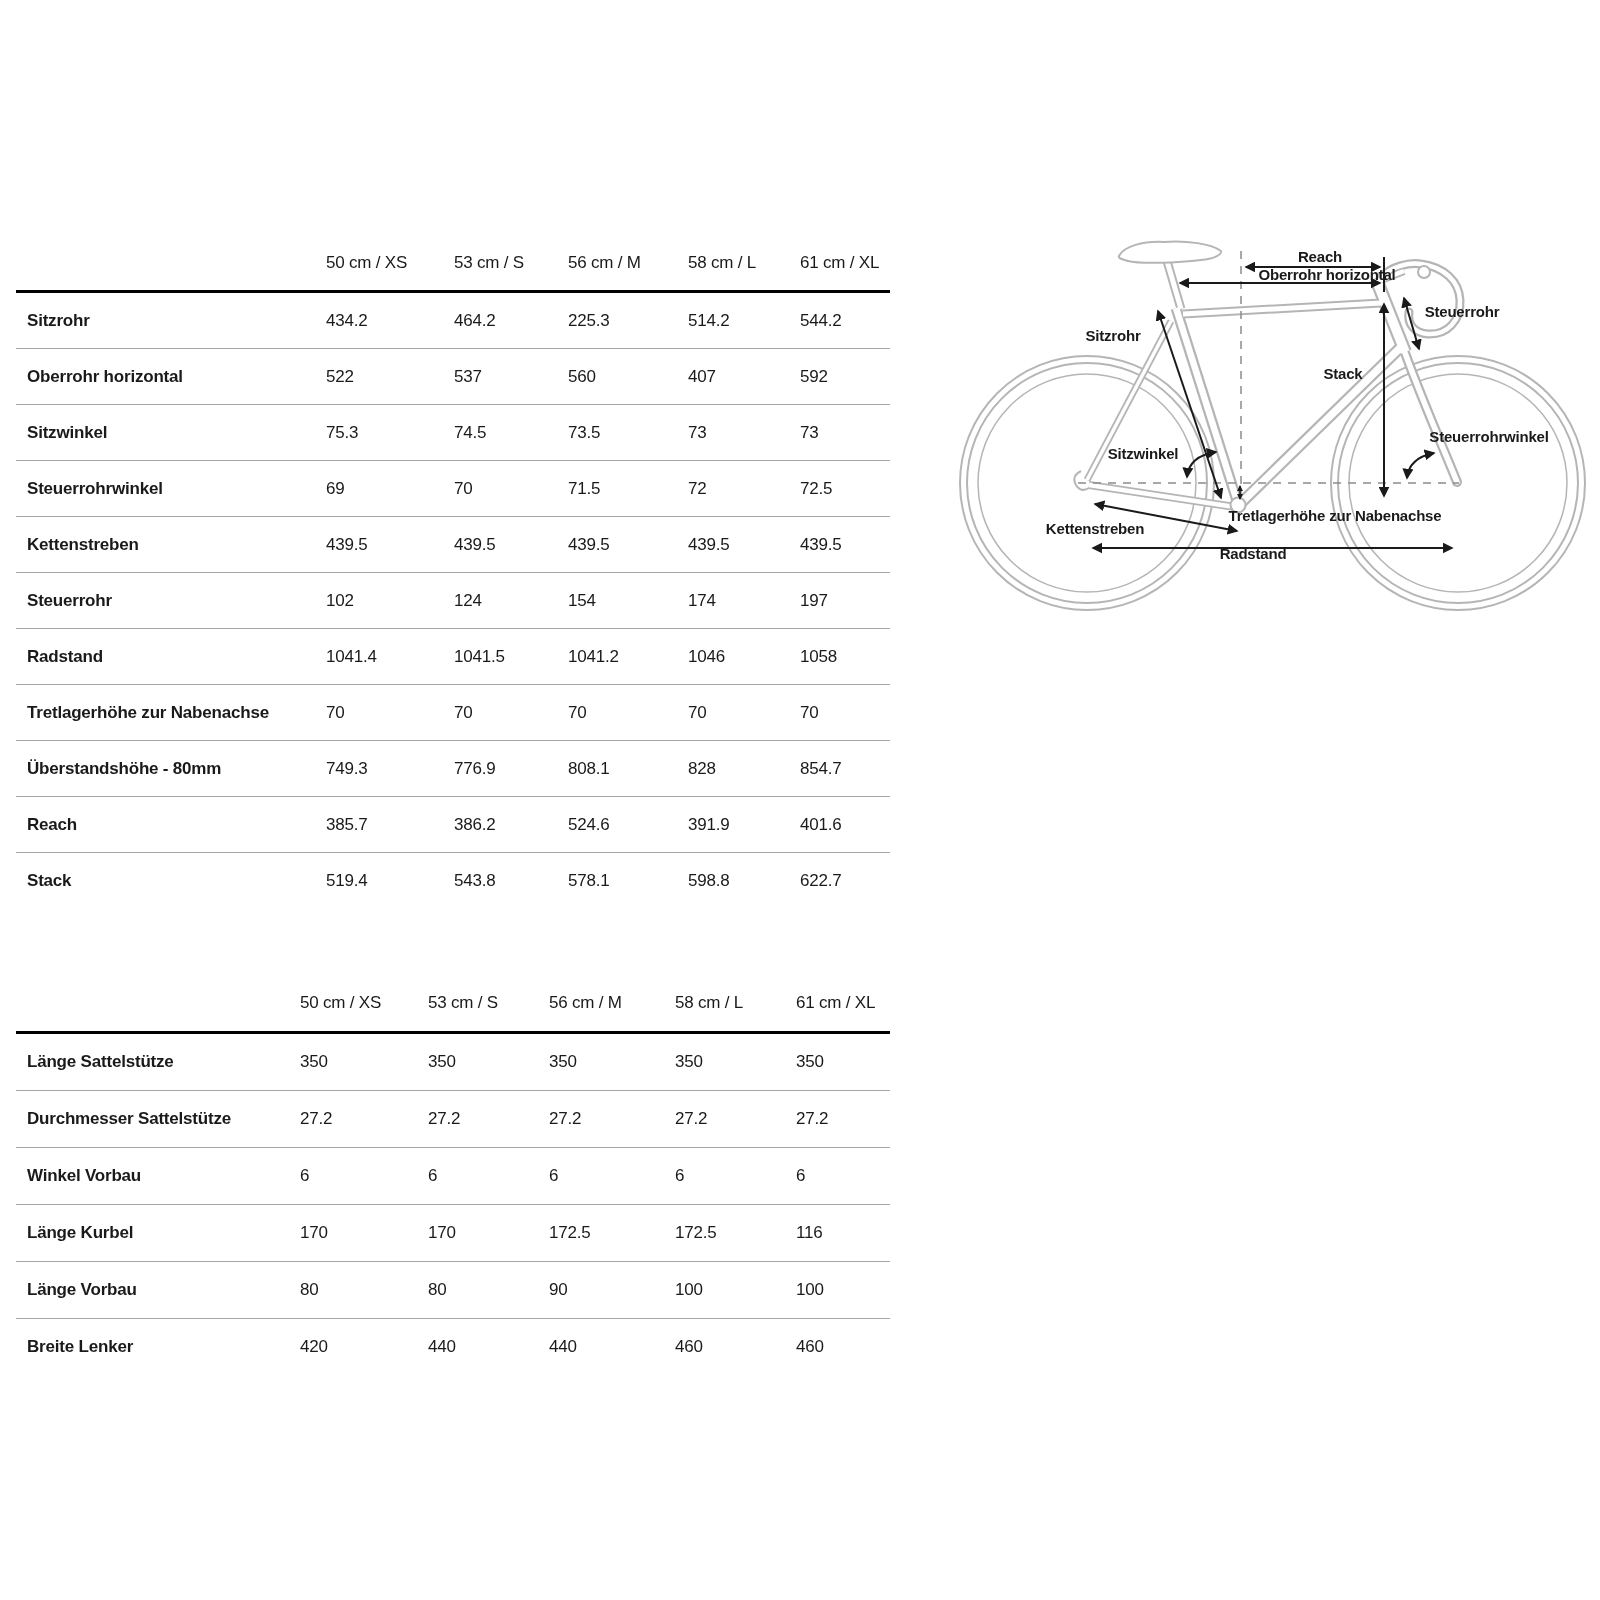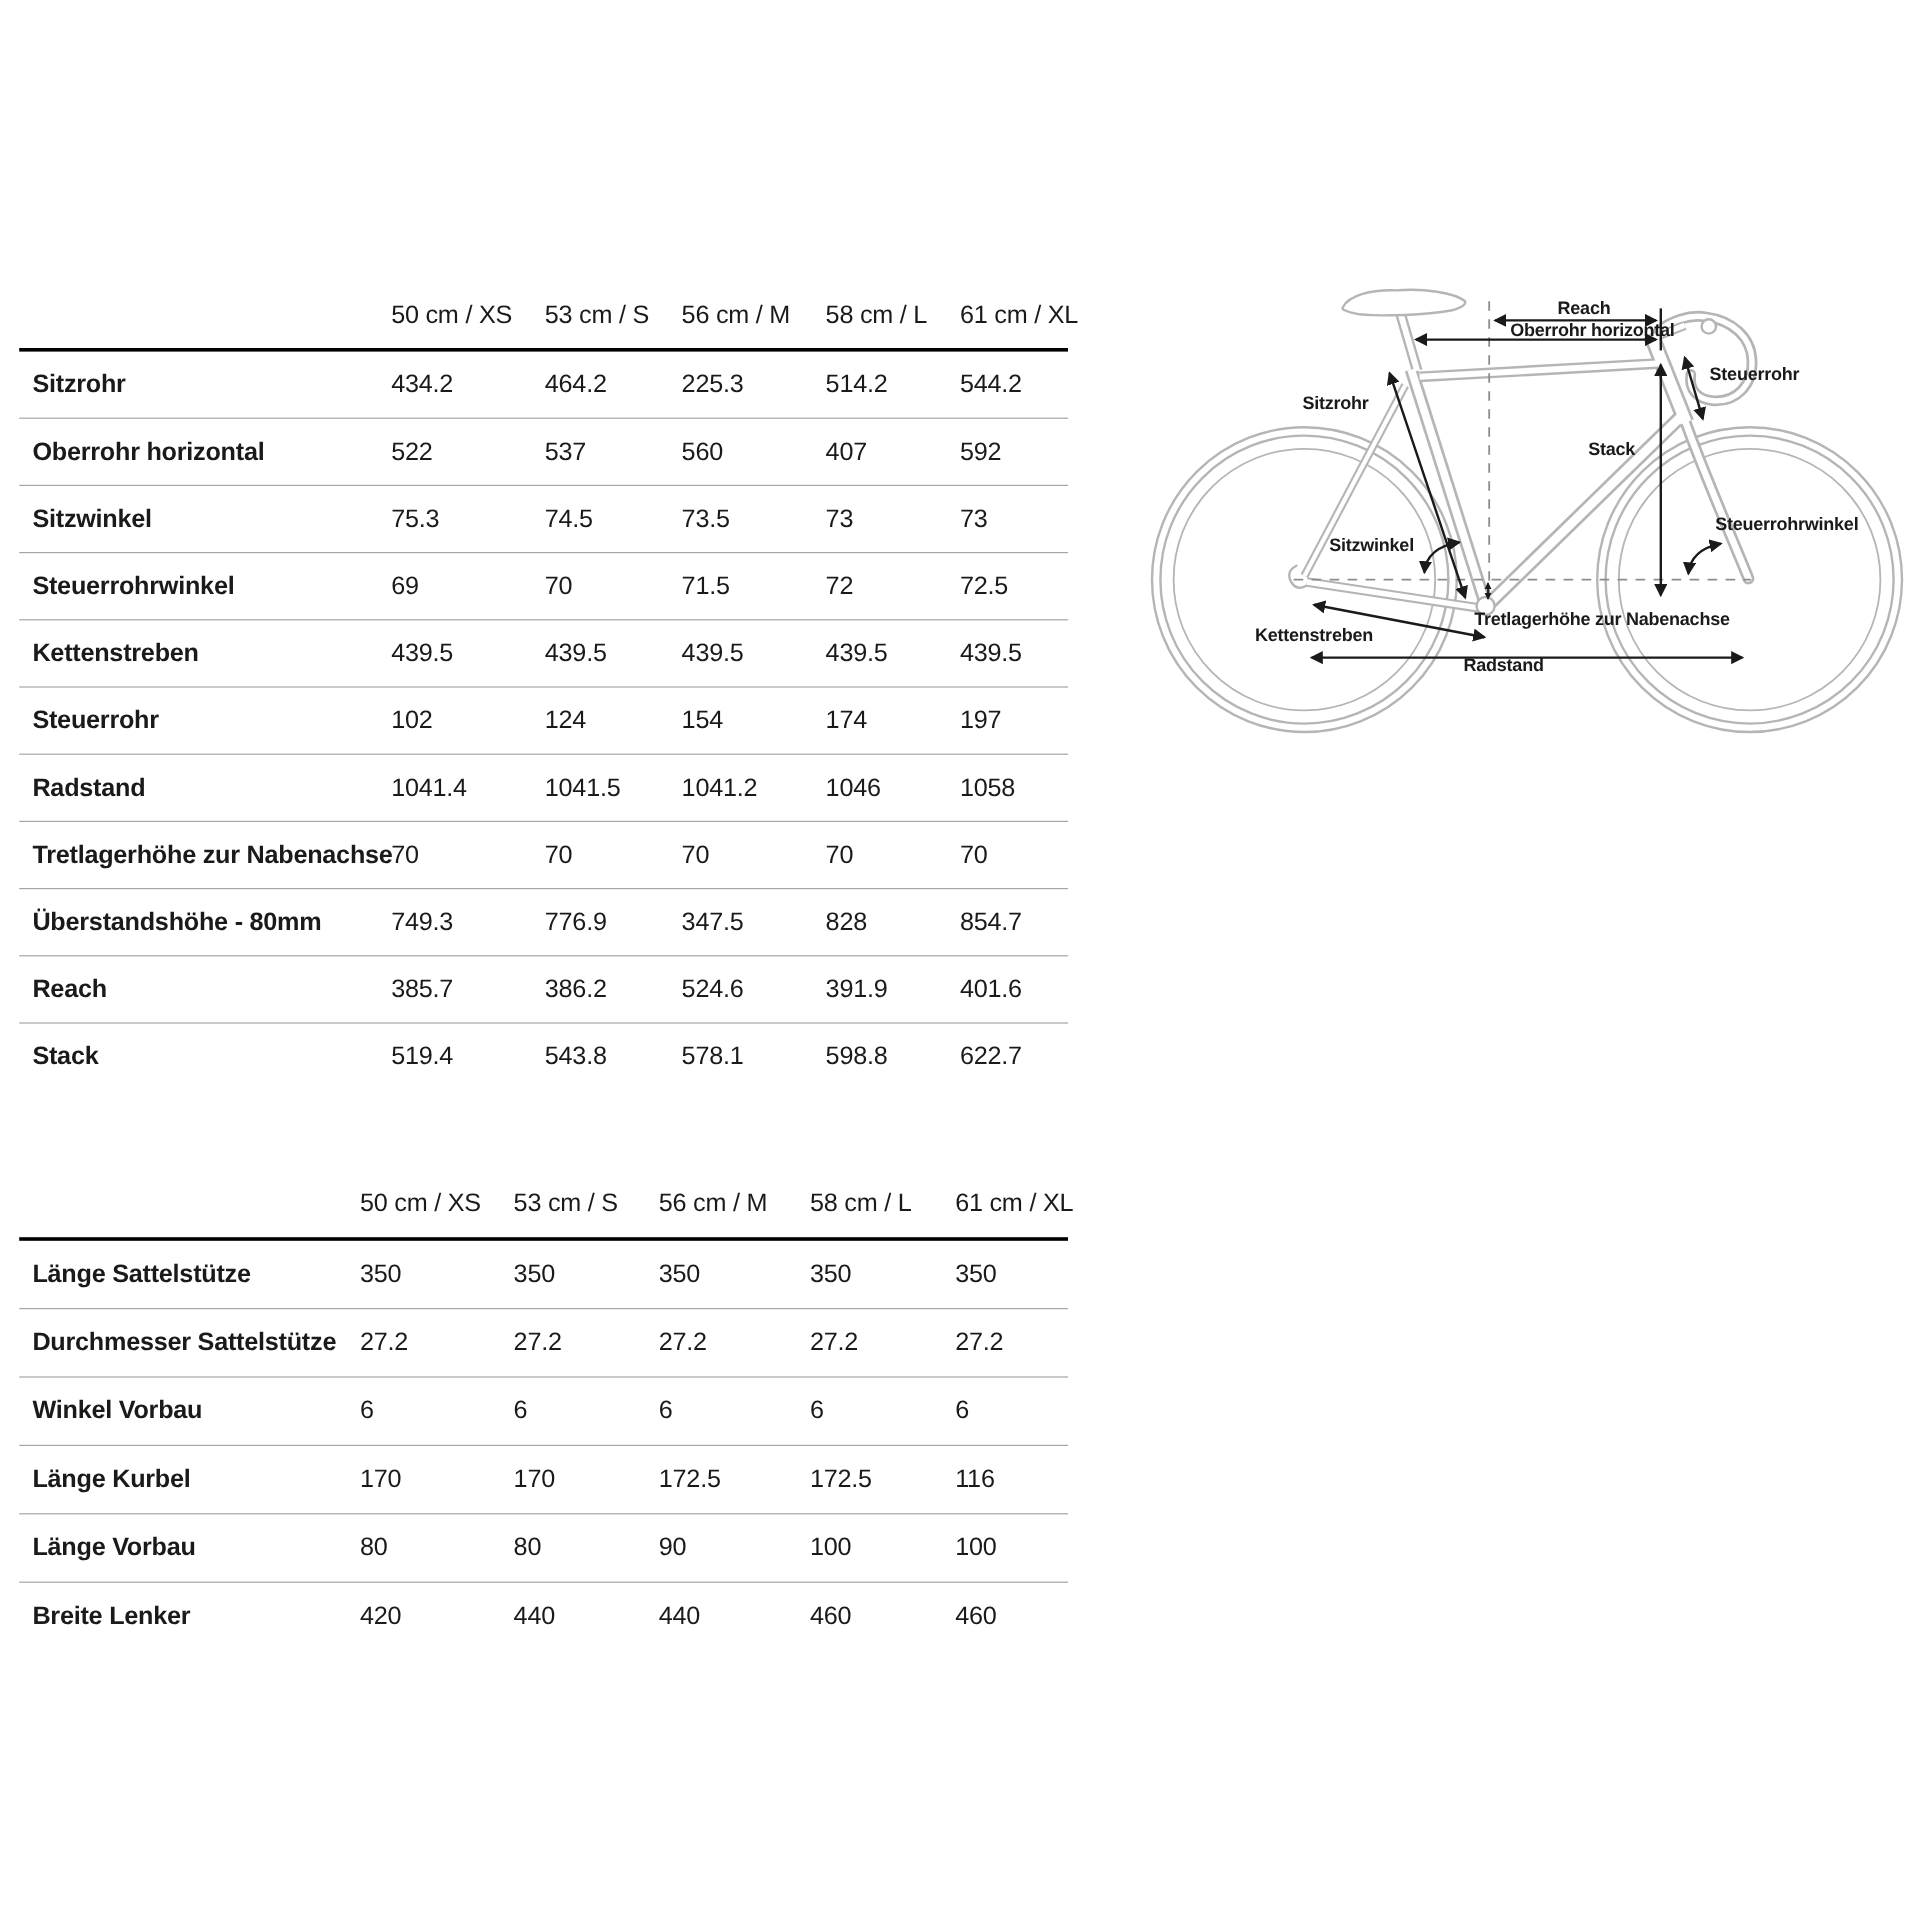--- a/index.html
+++ b/index.html
@@ -1,21 +1,21 @@
 <!DOCTYPE html>
 <html><head>
 <meta charset="utf-8">
 <style>
   html,body{margin:0;padding:0;}
   body{
     width:1600px;height:1600px;position:relative;background:#ffffff;
     font-family:"Liberation Sans", sans-serif;color:#1a1a1a;overflow:hidden;
     letter-spacing:-0.2px;
   }
-  .geo-table{position:absolute;left:16px;width:874px;font-size:21px;}
+  .geo-table{position:absolute;left:16px;width:874px;font-size:17px;}
   #sec1{top:235px;}
   #sec2{top:975px;}
   .grow{display:grid;align-items:center;}
   #sec1 .grow{grid-template-columns:310px 128px 114px 120px 112px 90px;height:55px;}
   #sec2 .grow{grid-template-columns:284px 128px 121px 126px 121px 94px;height:56px;}
   .grow.hdr{border-bottom:3px solid #000000;}
   .grow.data + .grow.data{border-top:1px solid #a6a6a6;}
   .cell{white-space:nowrap;}
   .row-label{font-weight:700;padding-left:11px;}
   #diagram{position:absolute;left:940px;top:205px;width:660px;height:420px;}
@@ -97,21 +97,21 @@
       <div class="cell">70</div>
       <div class="cell">70</div>
       <div class="cell">70</div>
       <div class="cell">70</div>
       <div class="cell">70</div>
     </div>
     <div class="grow data">
       <div class="cell row-label">Überstandshöhe - 80mm</div>
       <div class="cell">749.3</div>
       <div class="cell">776.9</div>
-      <div class="cell">347.5</div>
+      <div class="cell">808.1</div>
       <div class="cell">828</div>
       <div class="cell">854.7</div>
     </div>
     <div class="grow data">
       <div class="cell row-label">Reach</div>
       <div class="cell">385.7</div>
       <div class="cell">386.2</div>
       <div class="cell">524.6</div>
       <div class="cell">391.9</div>
       <div class="cell">401.6</div>

